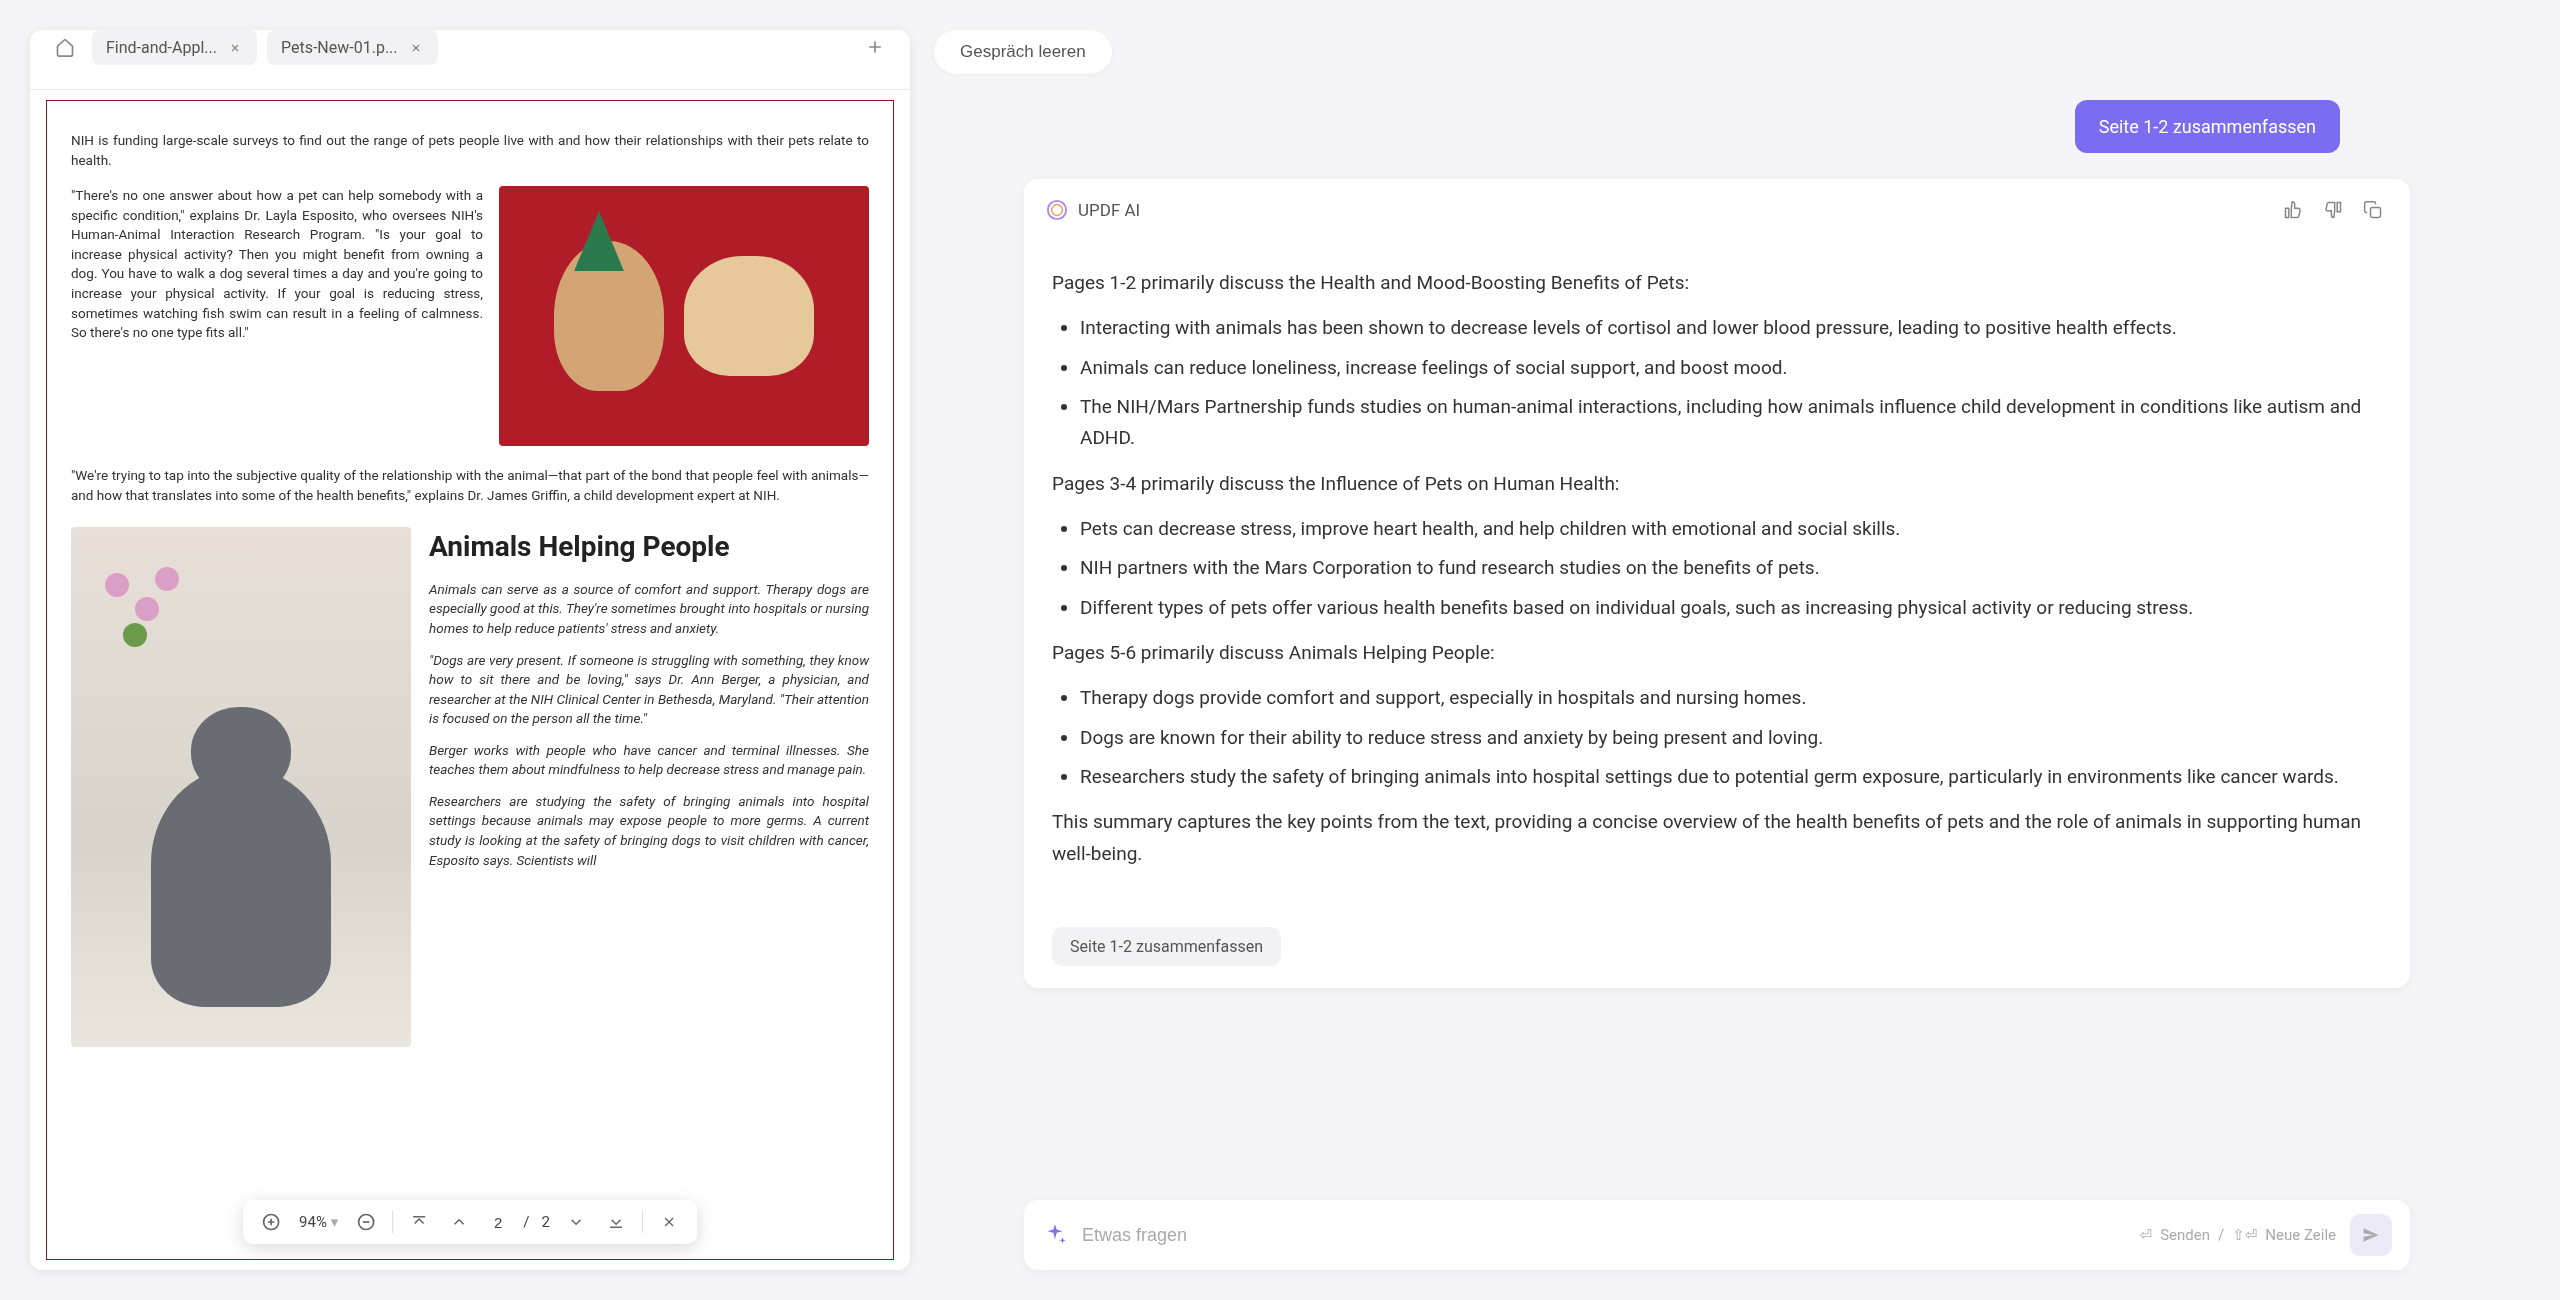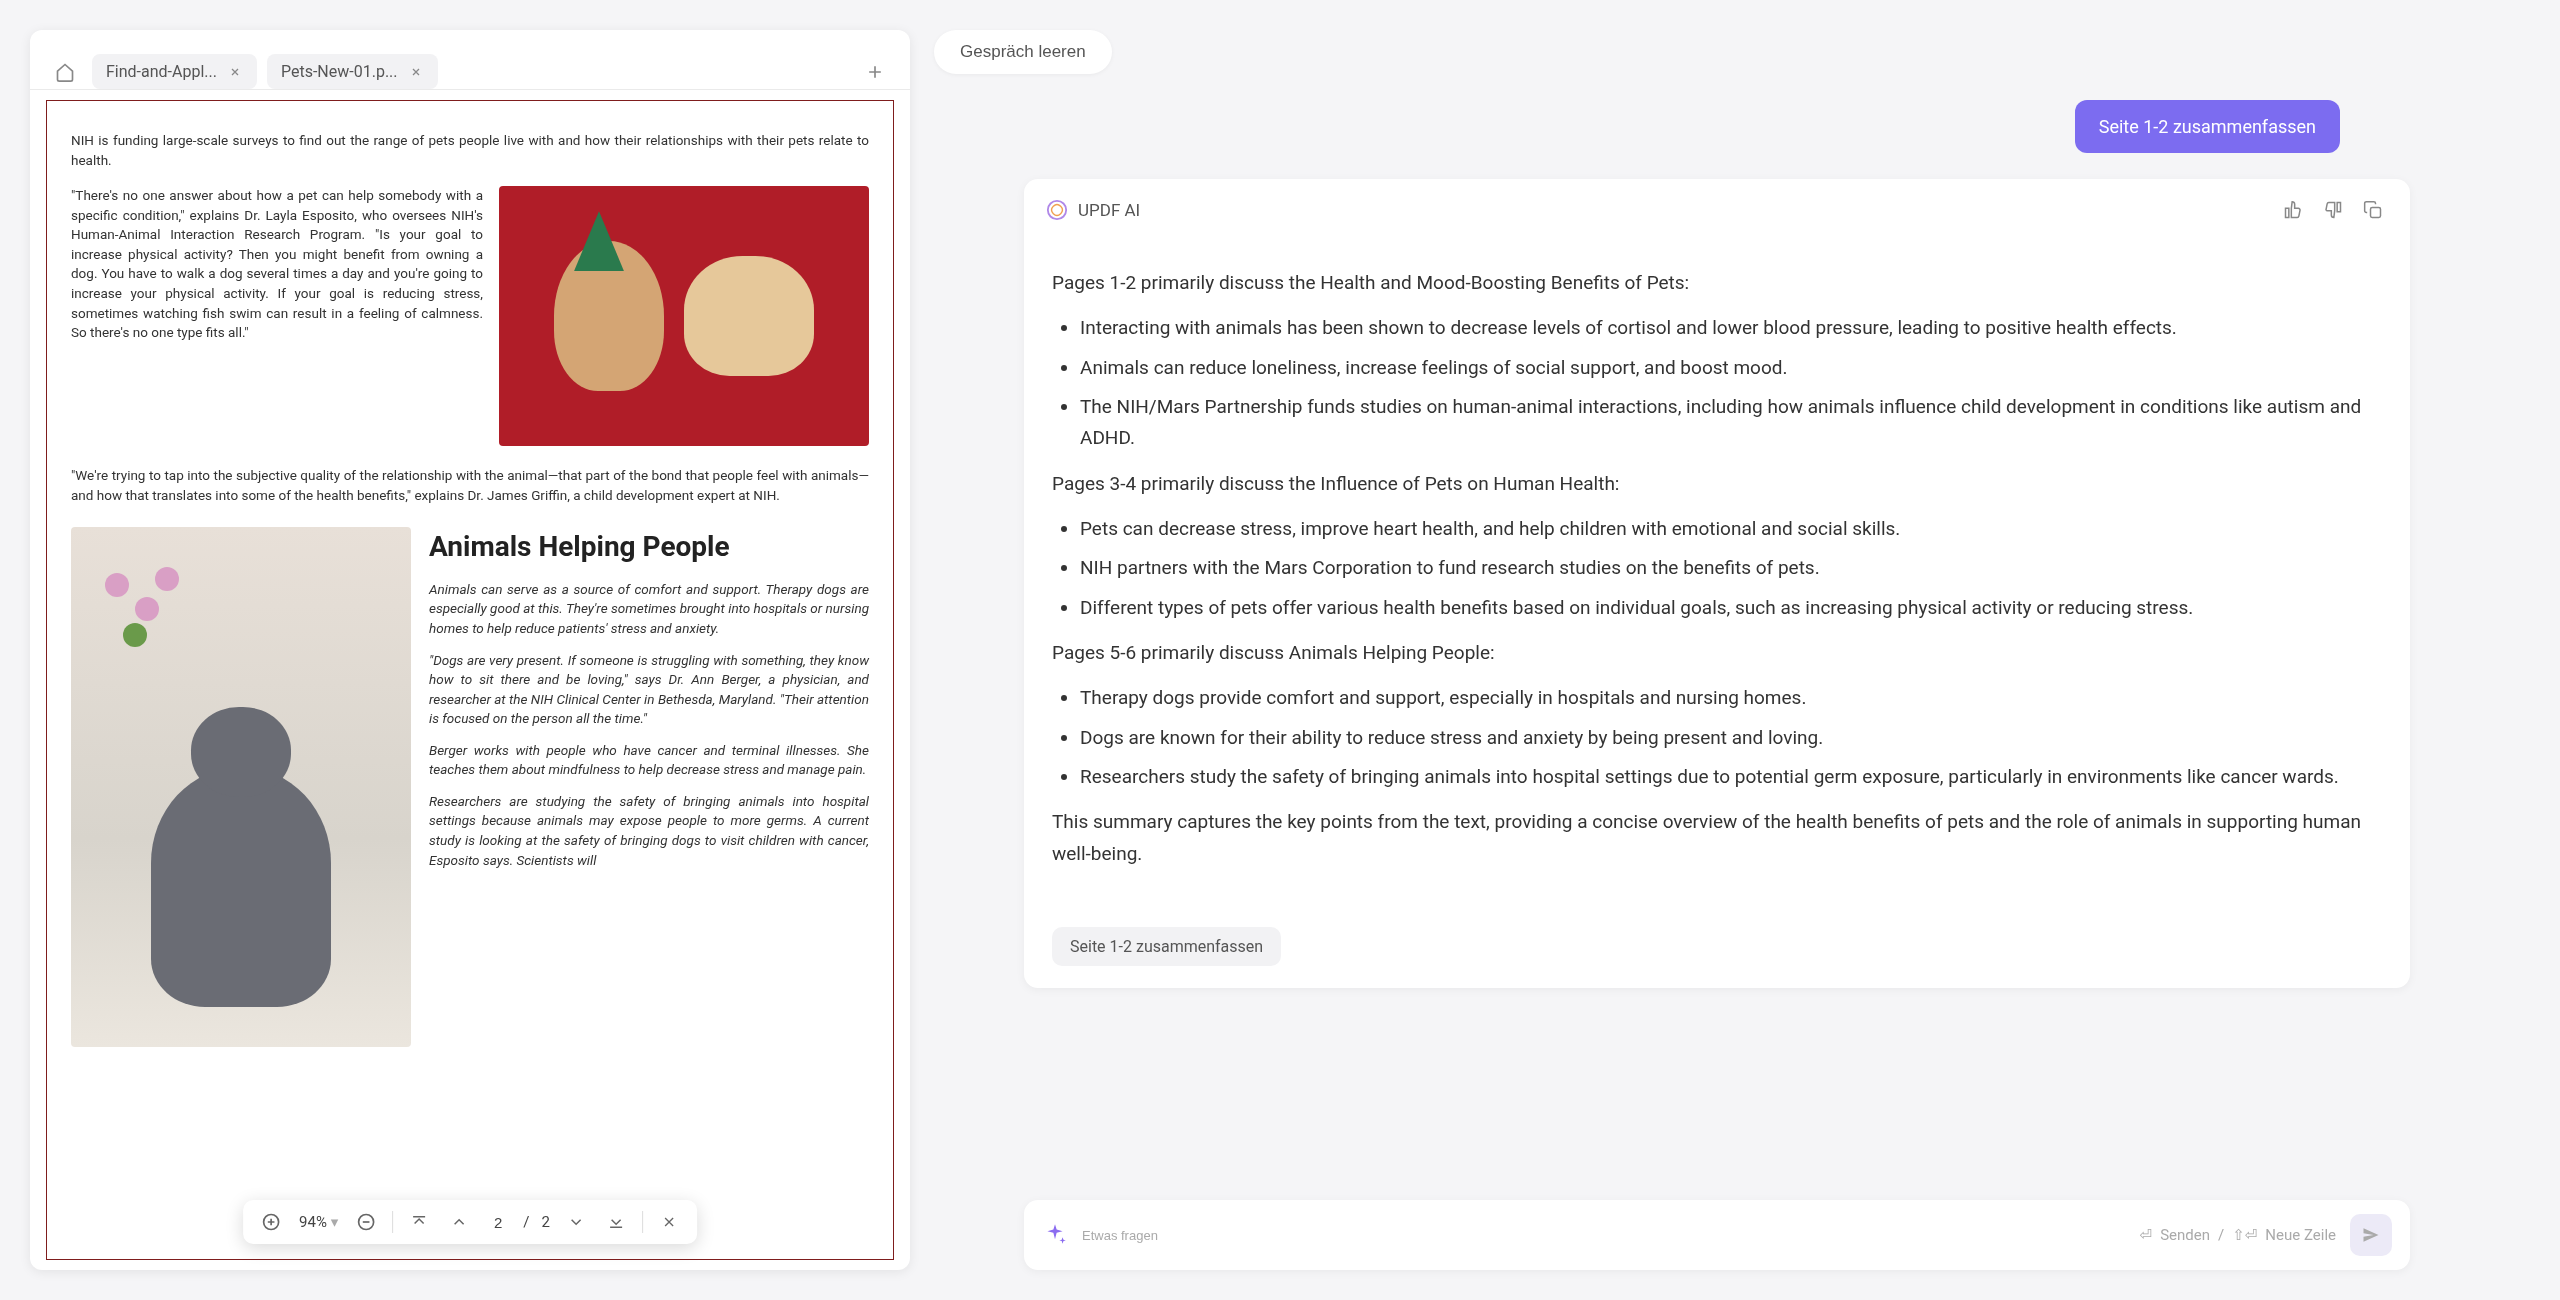--- a/index.html
+++ b/index.html
@@ -1,18 +1,18 @@
 <!DOCTYPE html>
 <html><head>
 <meta charset="utf-8">
 <style>
 * { margin: 0; padding: 0; box-sizing: border-box; }
 body { font-family: -apple-system, BlinkMacSystemFont, "Segoe UI", Roboto, sans-serif; background: #f5f5f7; width: 2560px; height: 1300px; display: flex; overflow: hidden; }
 .left-panel { width: 880px; background: #fff; display: flex; flex-direction: column; margin: 30px 0 30px 30px; border-radius: 12px; box-shadow: 0 2px 12px rgba(0,0,0,0.08); position: relative; }
-.tab-bar { height: 60px; display: flex; align-items: flex-end; padding: 0 18px; gap: 10px; border-bottom: 1px solid #eaeaea; }
+.tab-bar { height: 60px; display: flex; align-items: flex-start; padding: 0 18px; gap: 10px; border-bottom: 1px solid #eaeaea; }
 .home-btn { width: 34px; height: 34px; display: flex; align-items: center; justify-content: center; color: #888; cursor: pointer; border-radius: 6px; }
 .tab { background: #f2f2f4; border-radius: 8px; padding: 8px 14px; display: flex; align-items: center; gap: 10px; font-size: 16px; color: #555; max-width: 190px; cursor: pointer; }
 .tab-label { white-space: nowrap; overflow: hidden; text-overflow: ellipsis; flex: 1; }
 .tab-close { width: 16px; height: 16px; color: #888; cursor: pointer; display: flex; align-items: center; justify-content: center; }
 .tab-add { width: 34px; height: 34px; margin-left: auto; display: flex; align-items: center; justify-content: center; color: #888; cursor: pointer; }
 .doc-view { flex: 1; overflow: hidden; padding: 10px 16px; position: relative; }
 .page { background: #fff; height: 100%; overflow-y: auto; border: 1px solid #7f1d1d; padding: 30px 24px; font-size: 13.5px; color: #333; line-height: 1.45; }
 .page::-webkit-scrollbar { width: 8px; }
 .page::-webkit-scrollbar-thumb { background: #ccc; border-radius: 4px; }
 .doc-intro { text-align: justify; margin-bottom: 16px; }
@@ -50,21 +50,21 @@
 .ai-name { font-size: 17px; color: #555; flex: 1; }
 .ai-action { width: 30px; height: 30px; display: flex; align-items: center; justify-content: center; color: #888; cursor: pointer; border-radius: 5px; }
 .ai-body { padding: 8px 28px 22px 28px; font-size: 19px; color: #333; line-height: 1.65; overflow-y: auto; }
 .ai-body p { margin-bottom: 14px; }
 .ai-body ul { list-style: disc; padding-left: 28px; margin-bottom: 14px; }
 .ai-body li { margin-bottom: 8px; }
 .sug-row { padding: 0 28px 22px 28px; }
 .sug-chip { display: inline-block; background: #f2f2f4; color: #555; padding: 10px 18px; border-radius: 10px; font-size: 16px; cursor: pointer; }
 .composer { background: #fff; border-radius: 14px; box-shadow: 0 2px 10px rgba(0,0,0,0.05); margin: auto 120px 0 90px; display: flex; align-items: center; padding: 14px 18px; gap: 14px; }
 .sparkle { width: 26px; height: 26px; color: #8b6cf0; }
-.composer-input { flex: 1; border: none; outline: none; font-size: 13px; color: #6d28d9; }
+.composer-input { flex: 1; border: none; outline: none; font-size: 18px; color: #6d28d9; }
 .composer-input::placeholder { color: #aaa; }
 .hints { font-size: 15px; color: #aaa; display: flex; align-items: center; gap: 8px; }
 .send-btn { width: 42px; height: 42px; background: #eceaf7; border-radius: 10px; display: flex; align-items: center; justify-content: center; color: #aaa; cursor: pointer; }
 </style>
 </head>
 <body>
 
 <div class="left-panel">
   <div class="tab-bar">
     <div class="home-btn">

